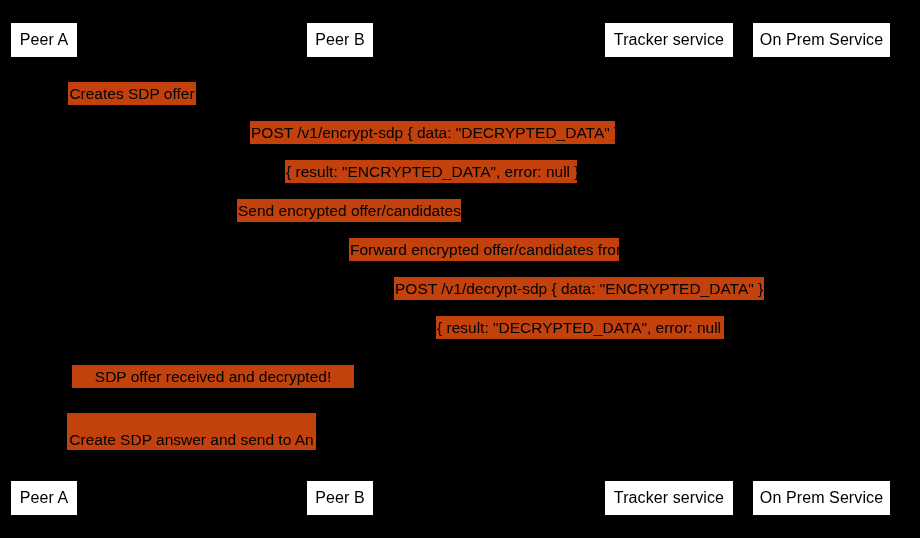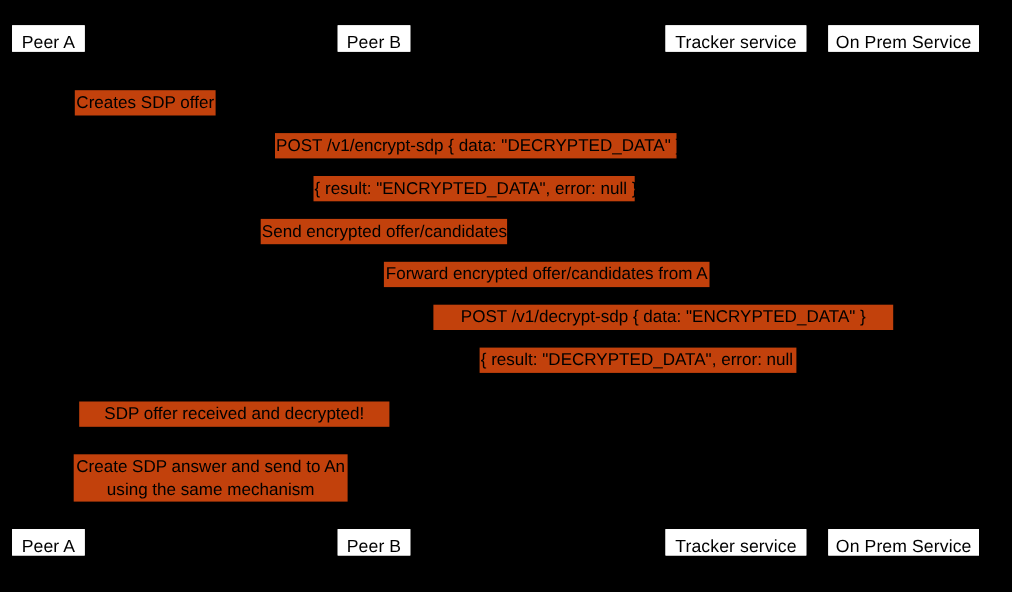--- a/index.html
+++ b/index.html
@@ -25,21 +25,21 @@
 
   
   .participant {
     position: absolute;
     box-sizing: border-box;
     background: #ffffff;
     color: #000000;
     border: 1px solid #ffffff;
     font-size: 16px;
     line-height: 32px;
-    height: 24px;
+    height: 34px;
     text-align: center;
     white-space: nowrap;
     letter-spacing: 0.1px;
   }
 
   
   .lifeline {
     position: absolute;
     width: 1px;
     background: #000000;
@@ -55,21 +55,21 @@
     color: #000000;
     font-size: 15.5px;
     line-height: 23px;
     white-space: nowrap;
     text-align: center;
     padding: 0 1px;
   }
   .msg-label.two-line {
     white-space: normal;
     line-height: 21px;
-    padding-top: 1px;
+    padding-top: 16px;
   }
 
   
   .msg-arrow {
     position: absolute;
     height: 1px;
     background: #000000;
   }
 </style>
 </head>
@@ -101,27 +101,26 @@
       <div class="participant" style="left: 307px; top: 23px; width: 66px;"><span>Peer B</span></div>
       <div class="participant" style="left: 605px; top: 23px; width: 128px;"><span>Tracker service</span></div>
       <div class="participant" style="left: 753px; top: 23px; width: 137px;"><span>On Prem Service</span></div>
     </div>
 
   <div id="messages">
       <div class="msg-label" style="left: 68px; top: 82px; width: 128px;"><span>Creates SDP offer</span></div>
       <div class="msg-label" style="left: 250px; top: 121px; width: 365px;"><span>POST /v1/encrypt-sdp { data: "DECRYPTED_DATA" }</span></div>
       <div class="msg-label" style="left: 285px; top: 160px; width: 292px;"><span>{ result: "ENCRYPTED_DATA", error: null }</span></div>
       <div class="msg-label" style="left: 237px; top: 199px; width: 224px;"><span>Send encrypted offer/candidates</span></div>
-      <div class="msg-label" style="left: 349px; top: 238px; width: 296px;"><span>Forward encrypted offer/candidates from A</span></div>
-      <div class="msg-label" style="left: 394px; top: 277px; width: 418px;"><span>POST /v1/decrypt-sdp { data: "ENCRYPTED_DATA" }</span></div>
+      <div class="msg-label" style="left: 349px; top: 238px; width: 270px;"><span>Forward encrypted offer/candidates from A</span></div>
+      <div class="msg-label" style="left: 394px; top: 277px; width: 370px;"><span>POST /v1/decrypt-sdp { data: "ENCRYPTED_DATA" }</span></div>
       <div class="msg-label" style="left: 436px; top: 316px; width: 288px;"><span>{ result: "DECRYPTED_DATA", error: null }</span></div>
       <div class="msg-label" style="left: 72px; top: 365px; width: 282px;"><span>SDP offer received and decrypted!</span></div>
       <div class="msg-label two-line" style="left: 67px; top: 413px; width: 249px;">
         <div>Create SDP answer and send to An</div>
-        <div>using the same mechanism</div>
       </div>
     </div>
 
   <div id="participants-bottom">
       <div class="participant" style="left: 11px; top: 481px; width: 66px;"><span>Peer A</span></div>
       <div class="participant" style="left: 307px; top: 481px; width: 66px;"><span>Peer B</span></div>
       <div class="participant" style="left: 605px; top: 481px; width: 128px;"><span>Tracker service</span></div>
       <div class="participant" style="left: 753px; top: 481px; width: 137px;"><span>On Prem Service</span></div>
     </div>
 

